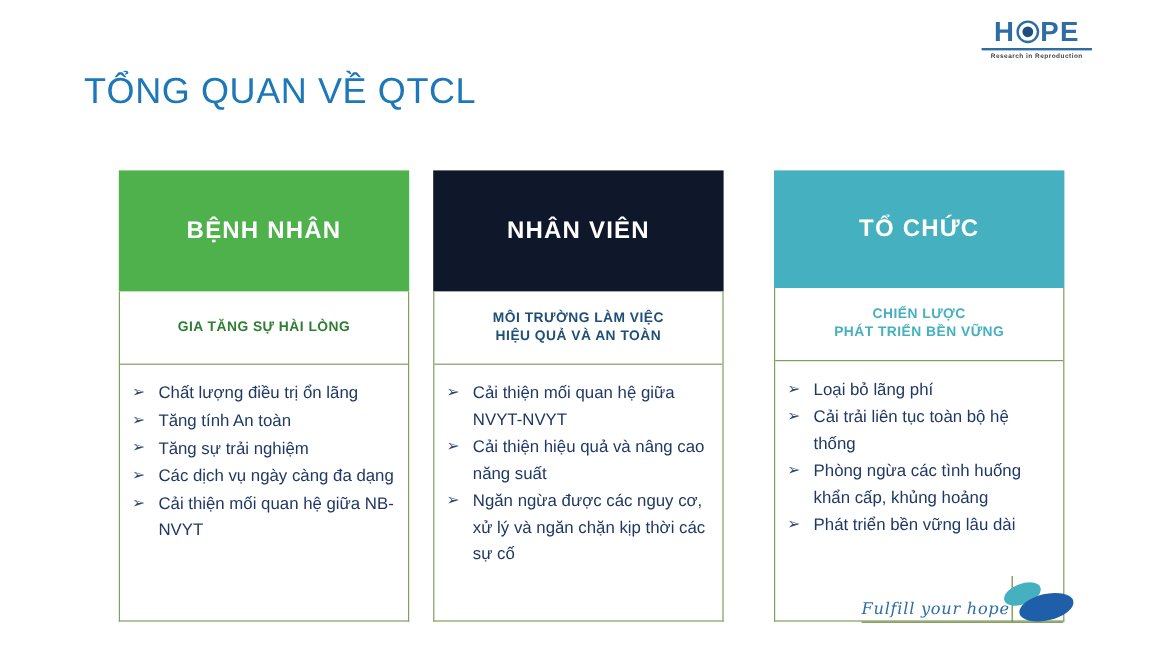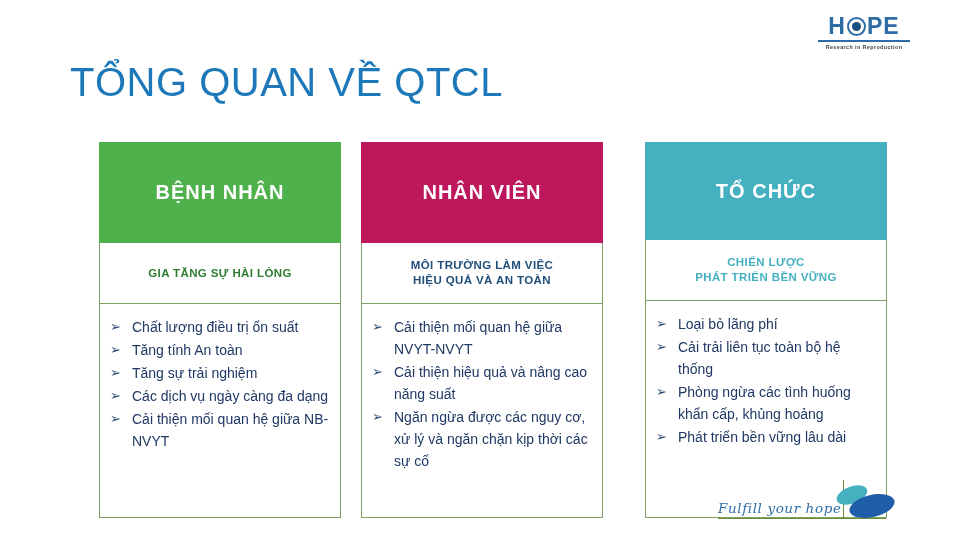--- a/index.html
+++ b/index.html
@@ -66,21 +66,21 @@
     height: 2px;
     background: #2E6DA4;
     margin-top: 2px;
   }
 
   
   #page-title {
     position: absolute;
     left: 70px;
     top: 60px;
-    font-size: 40px;
+    font-size: 30px;
     color: #1C78B8;
     letter-spacing: 0.5px;
     white-space: nowrap;
   }
 
   
   .card {
     position: absolute;
     top: 142px;
     width: 242px;
@@ -210,21 +210,21 @@
 
 <div class="card" id="card-1">
   <div class="card-header" style="background: rgb(78, 177, 75);">BỆNH NHÂN</div>
   <div class="card-body">
     <div class="card-subtitle">
       <div><span>GIA TĂNG SỰ HÀI LÒNG</span></div>
     </div>
     <ul class="bullet-list">
       <li class="bullet-item">
         <span class="bullet-marker">➢</span>
-        <span class="bullet-text">Chất lượng điều trị ổn suất</span>
+        <span class="bullet-text">Chất lượng điều trị ổn lãng</span>
       </li>
       <li class="bullet-item">
         <span class="bullet-marker">➢</span>
         <span class="bullet-text">Tăng tính An toàn</span>
       </li>
       <li class="bullet-item">
         <span class="bullet-marker">➢</span>
         <span class="bullet-text">Tăng sự trải nghiệm</span>
       </li>
       <li class="bullet-item">
@@ -233,21 +233,21 @@
       </li>
       <li class="bullet-item">
         <span class="bullet-marker">➢</span>
         <span class="bullet-text">Cải thiện mối quan hệ giữa NB-NVYT</span>
       </li>
     </ul>
   </div>
 </div>
 
 <div class="card" id="card-2">
-  <div class="card-header" style="background: #be185d;">NHÂN VIÊN</div>
+  <div class="card-header" style="background: #0f172a;">NHÂN VIÊN</div>
   <div class="card-body">
     <div class="card-subtitle">
       <div>
         <div><span>MÔI TRƯỜNG LÀM VIỆC</span></div>
         <div><span>HIỆU QUẢ VÀ AN TOÀN</span></div>
       </div>
     </div>
     <ul class="bullet-list">
       <li class="bullet-item">
         <span class="bullet-marker">➢</span>

